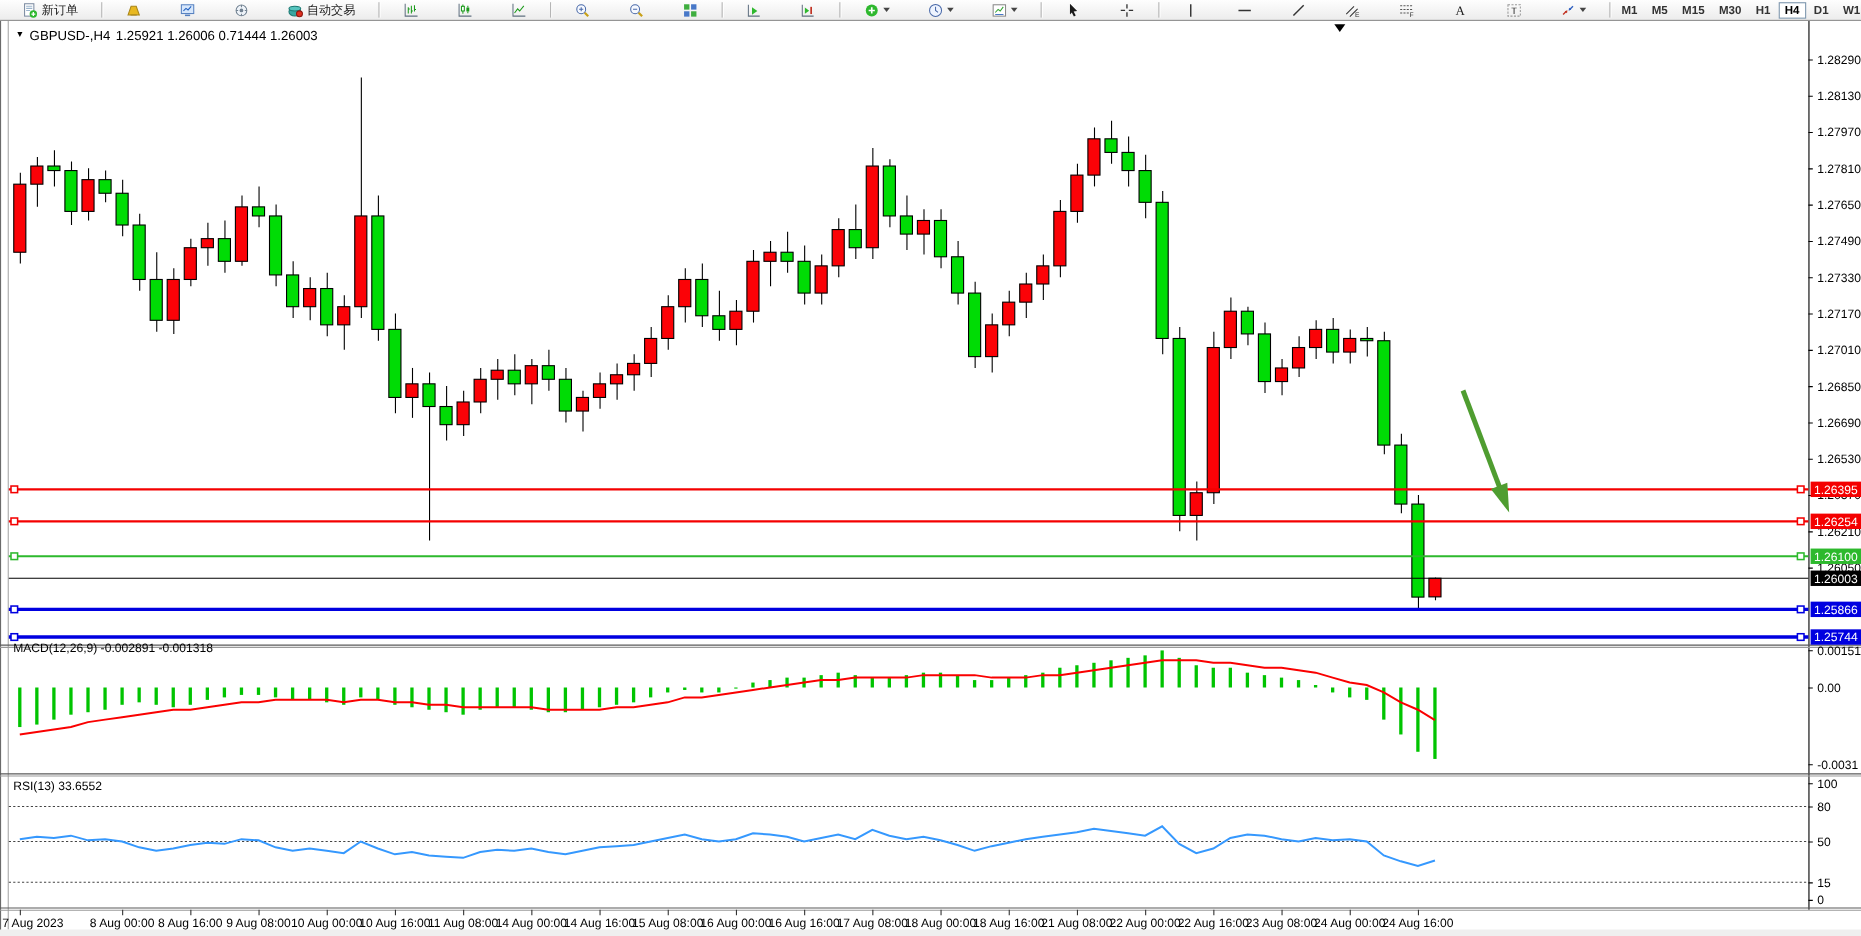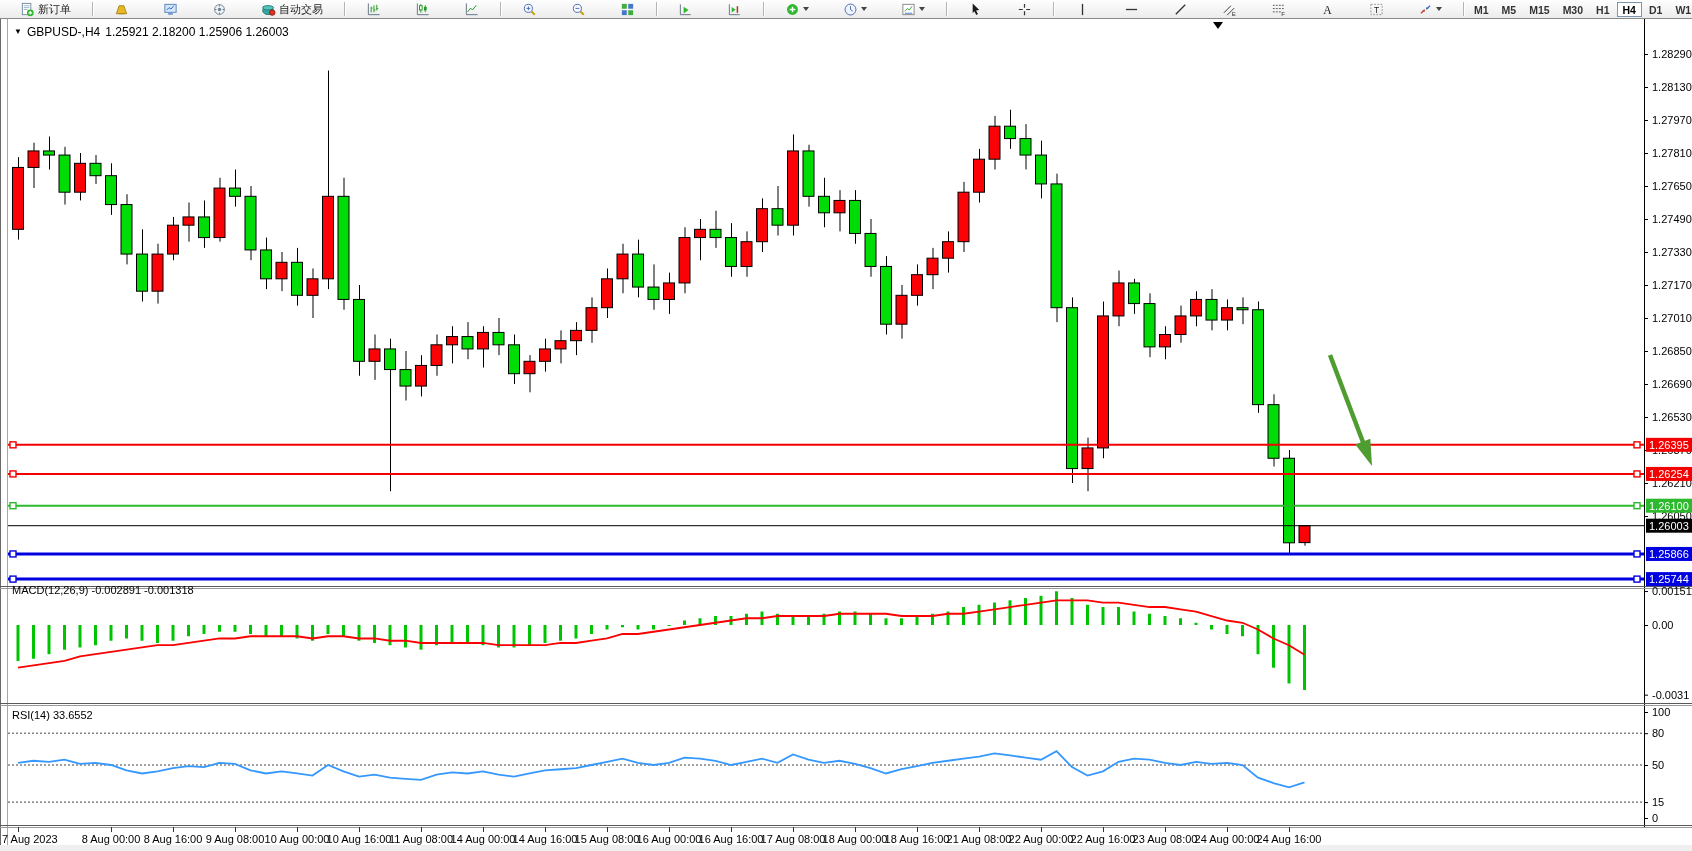--- a/index.html
+++ b/index.html
@@ -630,16 +630,16 @@
     <line x1="1289.5" y1="827" x2="1289.5" y2="832" stroke="#333"></line>
     <text x="1289" y="843" font-size="11" fill="#000" text-anchor="middle">24 Aug 16:00</text>
     <path d="M1213 22h10l-5 7z" fill="#000"></path>
     <line x1="1330" y1="355" x2="1364.9221580516821" y2="447.29427485087433" stroke="#4f9d30" stroke-width="4.5"></line>
     <polygon points="1372,466 1370.2810955268371,438.8514205268095 1355.3165154075366,444.5136940854638" fill="#4f9d30"></polygon>
   </svg>
 
 <div class="overlay chart-title">
   <span class="tri">▼</span>
   <span>GBPUSD-,H4</span>
-  <span>1.25921 2.18200 1.25906 1.26003</span>
+  <span>1.25921 1.26006 0.71444 1.26003</span>
 </div>
 <div class="overlay pane-label" style="left:12px;top:584px;">MACD(12,26,9) -0.002891 -0.001318</div>
-<div class="overlay pane-label" style="left:12px;top:709px;">RSI(14) 33.6552</div>
+<div class="overlay pane-label" style="left:12px;top:709px;">RSI(13) 33.6552</div>
 
 </body></html>

